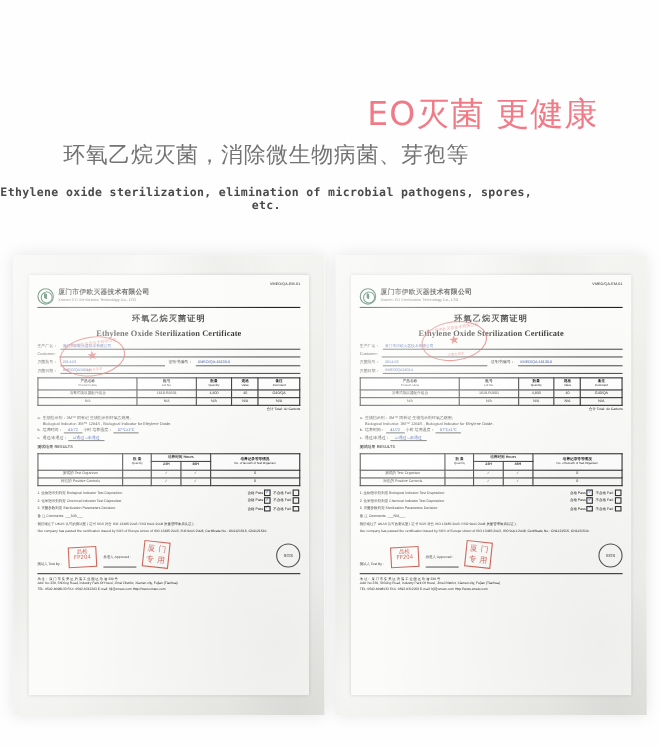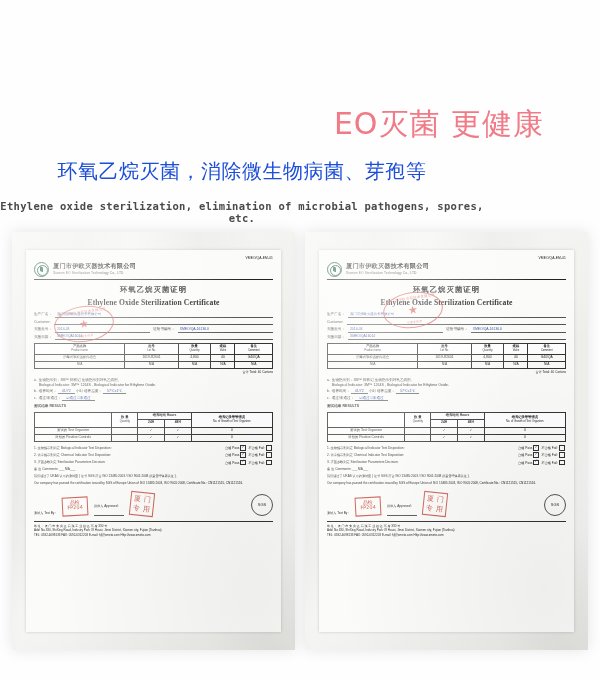--- a/index.html
+++ b/index.html
@@ -17,42 +17,42 @@
   .page {
     position: relative;
     width: 600px;
     height: 680px;
     background: #fefefe;
   }
 
   
   .headline-wrap {
     position: absolute;
-    top: 107px;
+    top: 88px;
     left: 0;
     width: 484px;
     text-align: center;
   }
   .headline-main {
     font-family: "DejaVu Sans", sans-serif;
     font-size: 30px;
     letter-spacing: 1px;
     color: #f07a86;
     font-weight: 400;
     line-height: 1.1;
     text-align: right;
     padding-right: 56px;
     box-sizing: border-box;
     width: 600px;
   }
   .headline-sub {
-    margin-top: 18px;
+    margin-top: 6px;
     font-family: "DejaVu Sans", sans-serif;
     font-size: 20px;
-    color: #1d4ed8;
+    color: #737373;
     letter-spacing: 0.5px;
     font-weight: 400;
   }
   .headline-en {
     margin-top: 15px;
     font-family: "DejaVu Sans Mono", monospace;
     font-size: 10.5px;
     color: #4a4a4a;
     letter-spacing: 0.3px;
     font-weight: bold;

